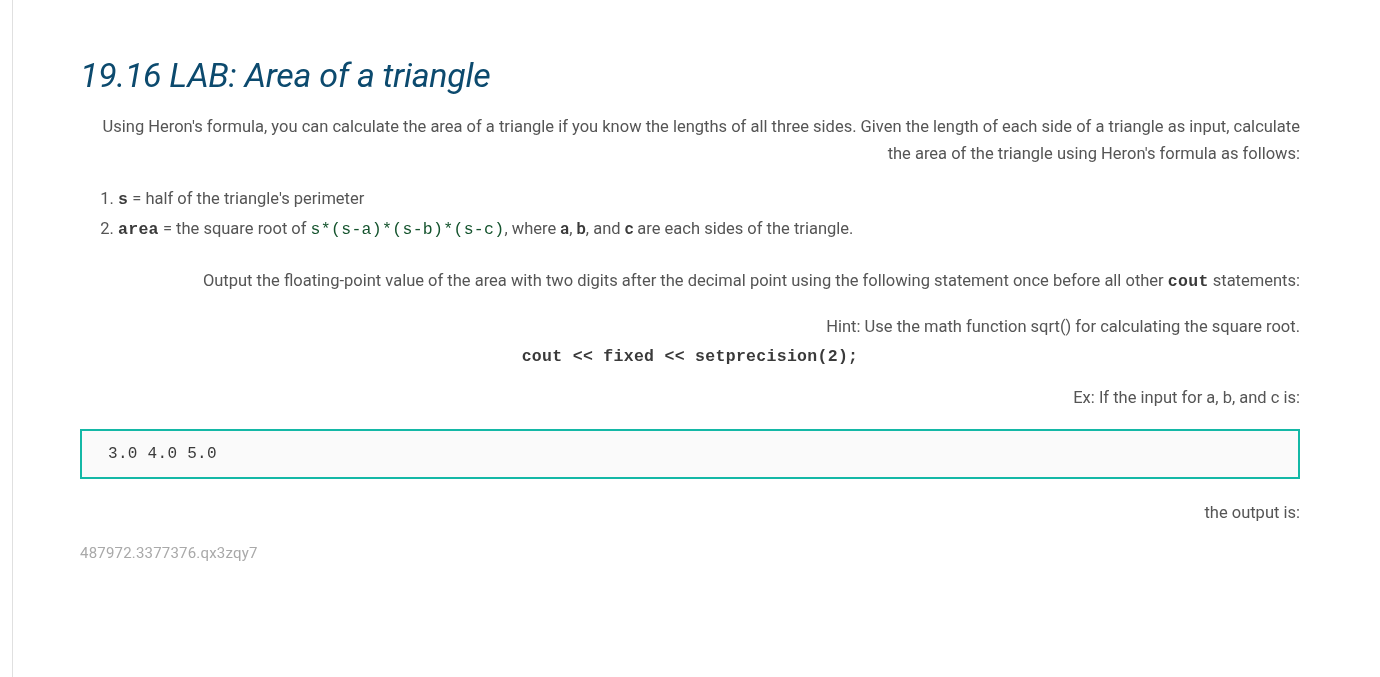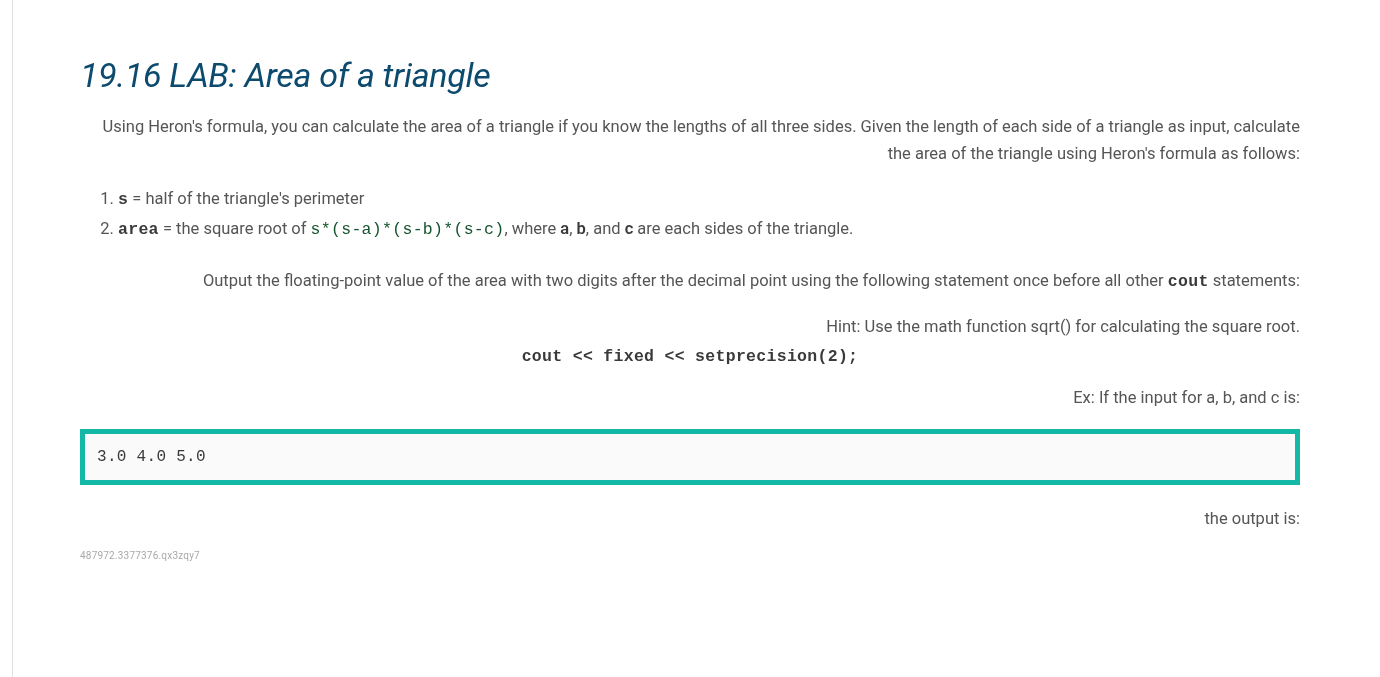--- a/index.html
+++ b/index.html
@@ -56,40 +56,40 @@
       font-size: 16.5px;
       color: #14532d;
       letter-spacing: 0.3px;
     }
     .bold {
       font-weight: 600;
       color: #3a3a3a;
     }
     .code-block {
       background: #fafafa;
-      border: 5px solid #14b8a6;
-      padding: 14px 12px;
+      border: 2px solid #14b8a6;
+      padding: 14px 26px;
       font-family: "Courier New", Courier, monospace;
       font-size: 16px;
       color: #3a3a3a;
       margin-bottom: 20px;
       letter-spacing: 0.3px;
     }
     .code-line-block {
       font-family: "Courier New", Courier, monospace;
       font-size: 16.5px;
       color: #3a3a3a;
       display: block;
       margin-top: -12px;
       margin-bottom: 18px;
       letter-spacing: 0.3px;
       text-align: center;
     }
     .footer-id {
-      font-size: 10px;
+      font-size: 15px;
       color: #a9a9a9;
       margin-top: 12px;
       letter-spacing: 0.2px;
     }
   </style>
 </head>
 <body>
 
 <div class="left-border"></div>
 

